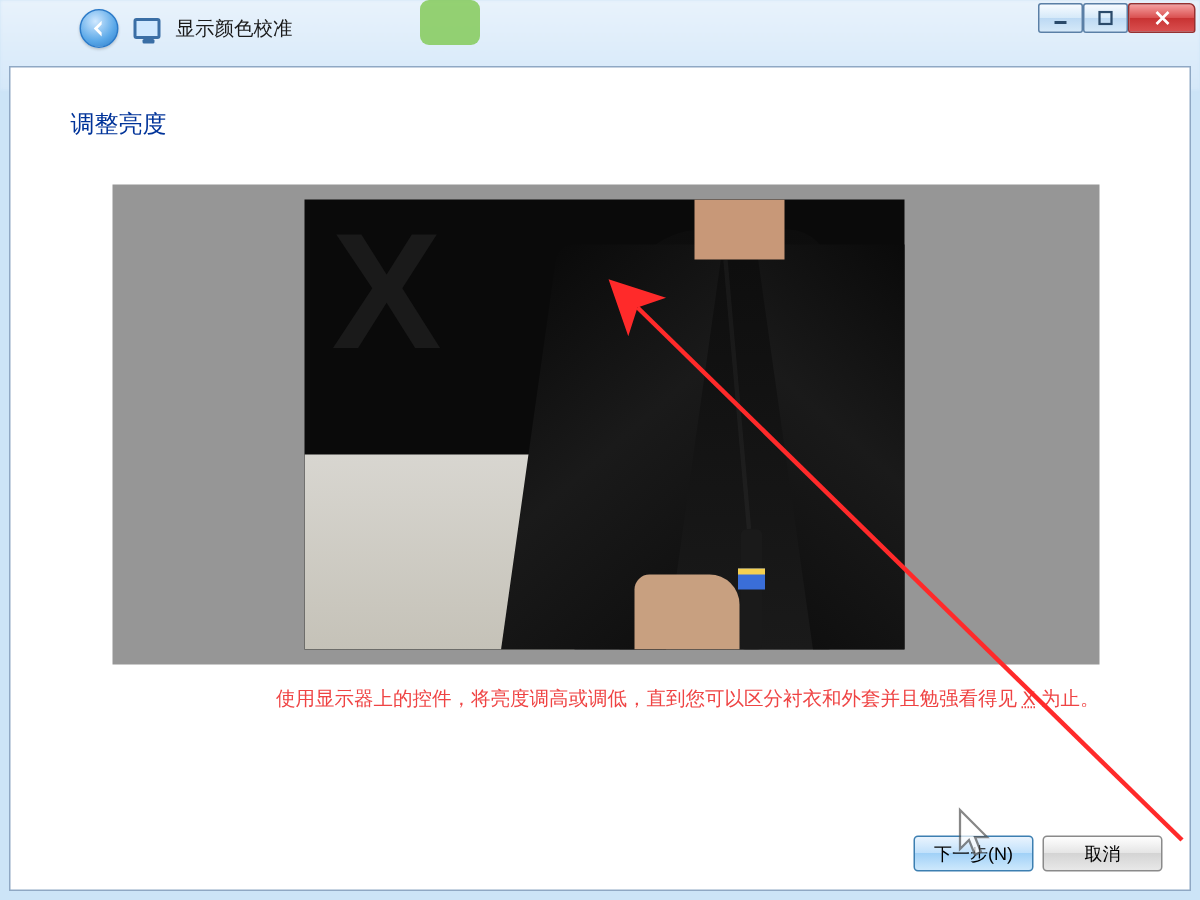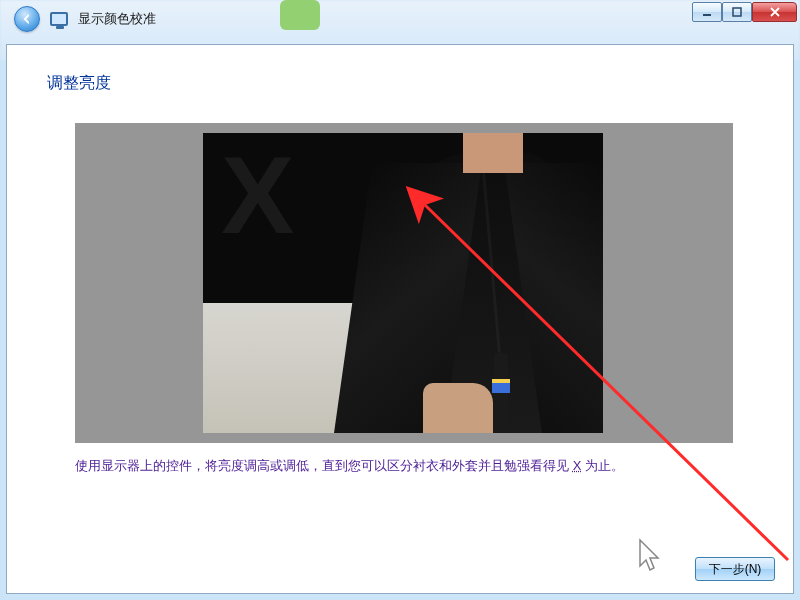--- a/index.html
+++ b/index.html
@@ -40,20 +40,21 @@
       border-top-right-radius: 4px;
     }
     .titlebar svg { width: 10px; height: 10px; }
     .header {
       position: relative;
       display: flex; align-items: center;
       padding: 8px 14px;
       gap: 10px;
       z-index: 5;
       height: 38px;
+      margin-left: 39px;
     }
     .back-btn {
       width: 26px; height: 26px; border-radius: 50%;
       background: radial-gradient(circle at 40% 30%, #cfe8ff 0%, #5aa8e8 60%, #2b7ac8 100%);
       border: 1px solid #2b7ac8;
       display: flex; align-items: center; justify-content: center;
       cursor: pointer; box-shadow: 0 1px 2px rgba(0,0,0,.2);
     }
     .back-btn svg { width: 14px; height: 14px; fill: #fff; }
     .monitor-icon {
@@ -128,21 +129,21 @@
     }
     .mic-band { position: absolute; bottom: 40px; right: 93px; width: 18px; height: 14px;
       background: #3a6ed8; border-top: 4px solid #f5d050;
     }
     .arrow-overlay {
       position: absolute; left: 380px; top: 160px;
       z-index: 6; pointer-events: none;
     }
     .instruction {
       position: absolute; left: 68px; top: 412px; width: 658px;
-      text-align: left; font-size: 13px; color: #4c1d95;
+      text-align: right; font-size: 13px; color: #ef4444;
     }
     .instruction .x { text-decoration: underline dotted; }
     .footer {
       position: absolute; right: 18px; bottom: 12px;
       display: flex; gap: 6px;
     }
     .footer button {
       min-width: 80px; height: 24px;
       background: linear-gradient(180deg, #fefefe 0%, #e4e4e4 50%, #d4d4d4 50%, #e8e8e8 100%);
       border: 1px solid #8a8a8a; border-radius: 3px;
@@ -217,20 +218,21 @@
       </div>
     </div>
   </div>
 
   <div class="instruction">
     <span>使用显示器上的控件，将亮度调高或调低，直到您可以区分衬衣和外套并且勉强看得见 </span><span class="x">X</span><span> 为止。</span>
   </div>
 
   <div class="footer">
     <button class="primary">下一步(N)</button>
+    <button>取消</button>
   </div>
 </div>
 
 <svg class="arrow-overlay" width="420" height="420">
   <defs>
     <marker id="ah" markerWidth="14" markerHeight="14" refX="3" refY="6" orient="auto">
       <path d="M0,0 L12,6 L0,12 L3,6 Z" fill="#ff2a2a"></path>
     </marker>
   </defs>
   <line x1="408" y1="400" x2="45" y2="45" stroke="#ff2a2a" stroke-width="3" marker-end="url(#ah)"></line>

